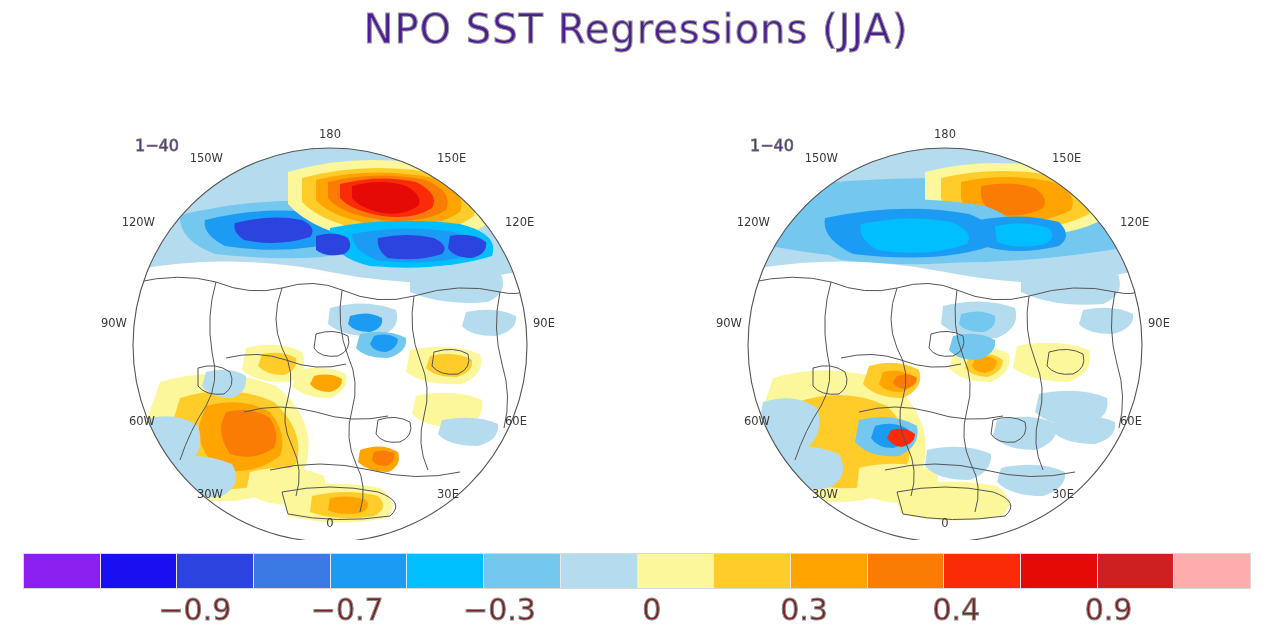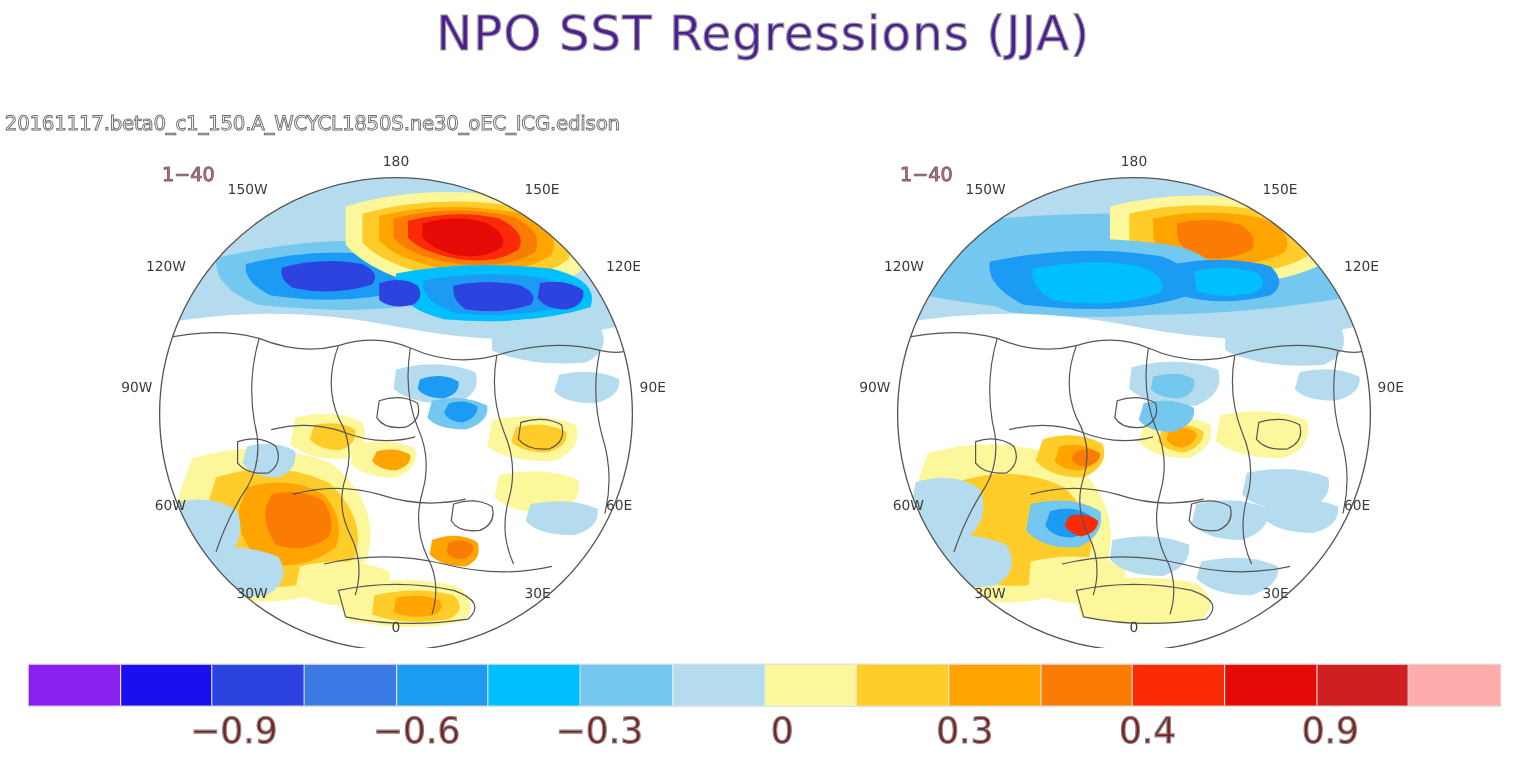--- a/index.html
+++ b/index.html
@@ -31,21 +31,21 @@
     color:#ffffff;-webkit-text-stroke:0.8px #6e6e6e;
     white-space:nowrap;
   }
   
   .panel{position:absolute;top:120px;width:600px;height:420px;}
   #panel-left{left:30px;}
   #panel-right{left:645px;}
 
   .panel-tag{
     position:absolute;left:105px;top:16px;
-    font-size:16px;color:#ec4899;-webkit-text-stroke:0.8px #6e6e6e;
+    font-size:16px;color:#4c1d95;-webkit-text-stroke:0.8px #6e6e6e;
     white-space:nowrap;
   }
   .map-svg{position:absolute;left:0;top:0;}
 
   .lon-label{
     font-size:11.5px;fill:#3a3a3a;
     font-family:"DejaVu Sans",sans-serif;
   }
 
   
@@ -68,21 +68,20 @@
     -webkit-text-stroke:1px #8c8c8c;
     white-space:nowrap;
   }
 </style>
 </head>
 <body>
 
 <div id="figure-title">NPO SST Regressions (JJA)</div>
 
 <div id="subtitle-row">
-  <div class="case-label">20161117.beta0_c1_150.A_WCYCL1850S.ne30_oEC_ICG.edison</div>
 </div>
 
 <div class="panel" id="panel-left">
   <div class="panel-tag">1−40</div>
   <svg class="map-svg" width="600" height="420" viewBox="0 0 600 420">
     <defs>
       <clipPath id="clipL">
           <circle cx="300" cy="225" r="197"></circle>
         </clipPath>
     </defs>
@@ -293,19 +292,19 @@
     <div class="cbar-seg" style="background: rgb(255, 204, 42);"></div>
     <div class="cbar-seg" style="background: rgb(255, 164, 0);"></div>
     <div class="cbar-seg" style="background: rgb(251, 124, 5);"></div>
     <div class="cbar-seg" style="background: rgb(250, 43, 6);"></div>
     <div class="cbar-seg" style="background: rgb(230, 10, 6);"></div>
     <div class="cbar-seg" style="background: rgb(206, 32, 32);"></div>
     <div class="cbar-seg" style="background: rgb(255, 172, 172);"></div>
   </div>
 <div id="colorbar-ticks">
     <div class="cbar-tick" style="left: 14%;">−0.9</div>
-    <div class="cbar-tick" style="left: 26.4%;">−0.6</div>
+    <div class="cbar-tick" style="left: 26.4%;">−0.7</div>
     <div class="cbar-tick" style="left: 38.8%;">−0.3</div>
     <div class="cbar-tick" style="left: 51.2%;">0</div>
     <div class="cbar-tick" style="left: 63.6%;">0.3</div>
     <div class="cbar-tick" style="left: 76%;">0.4</div>
     <div class="cbar-tick" style="left: 88.4%;">0.9</div>
   </div>
 
 </body></html>

